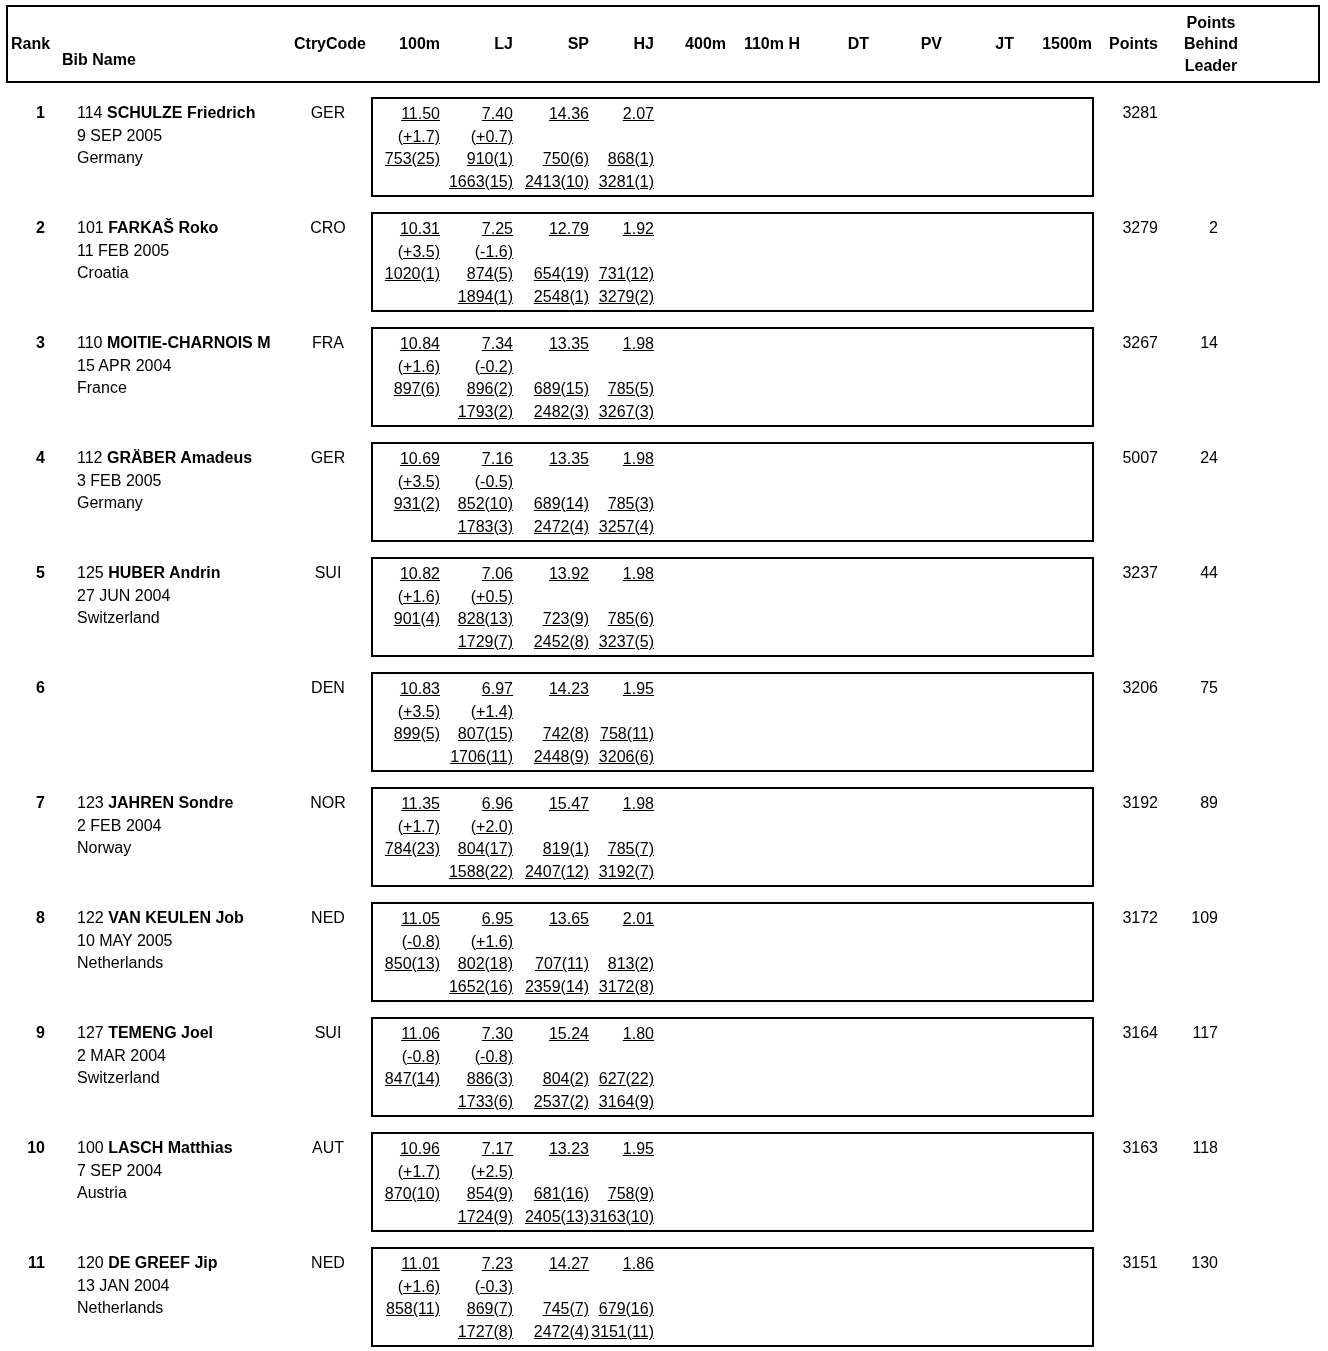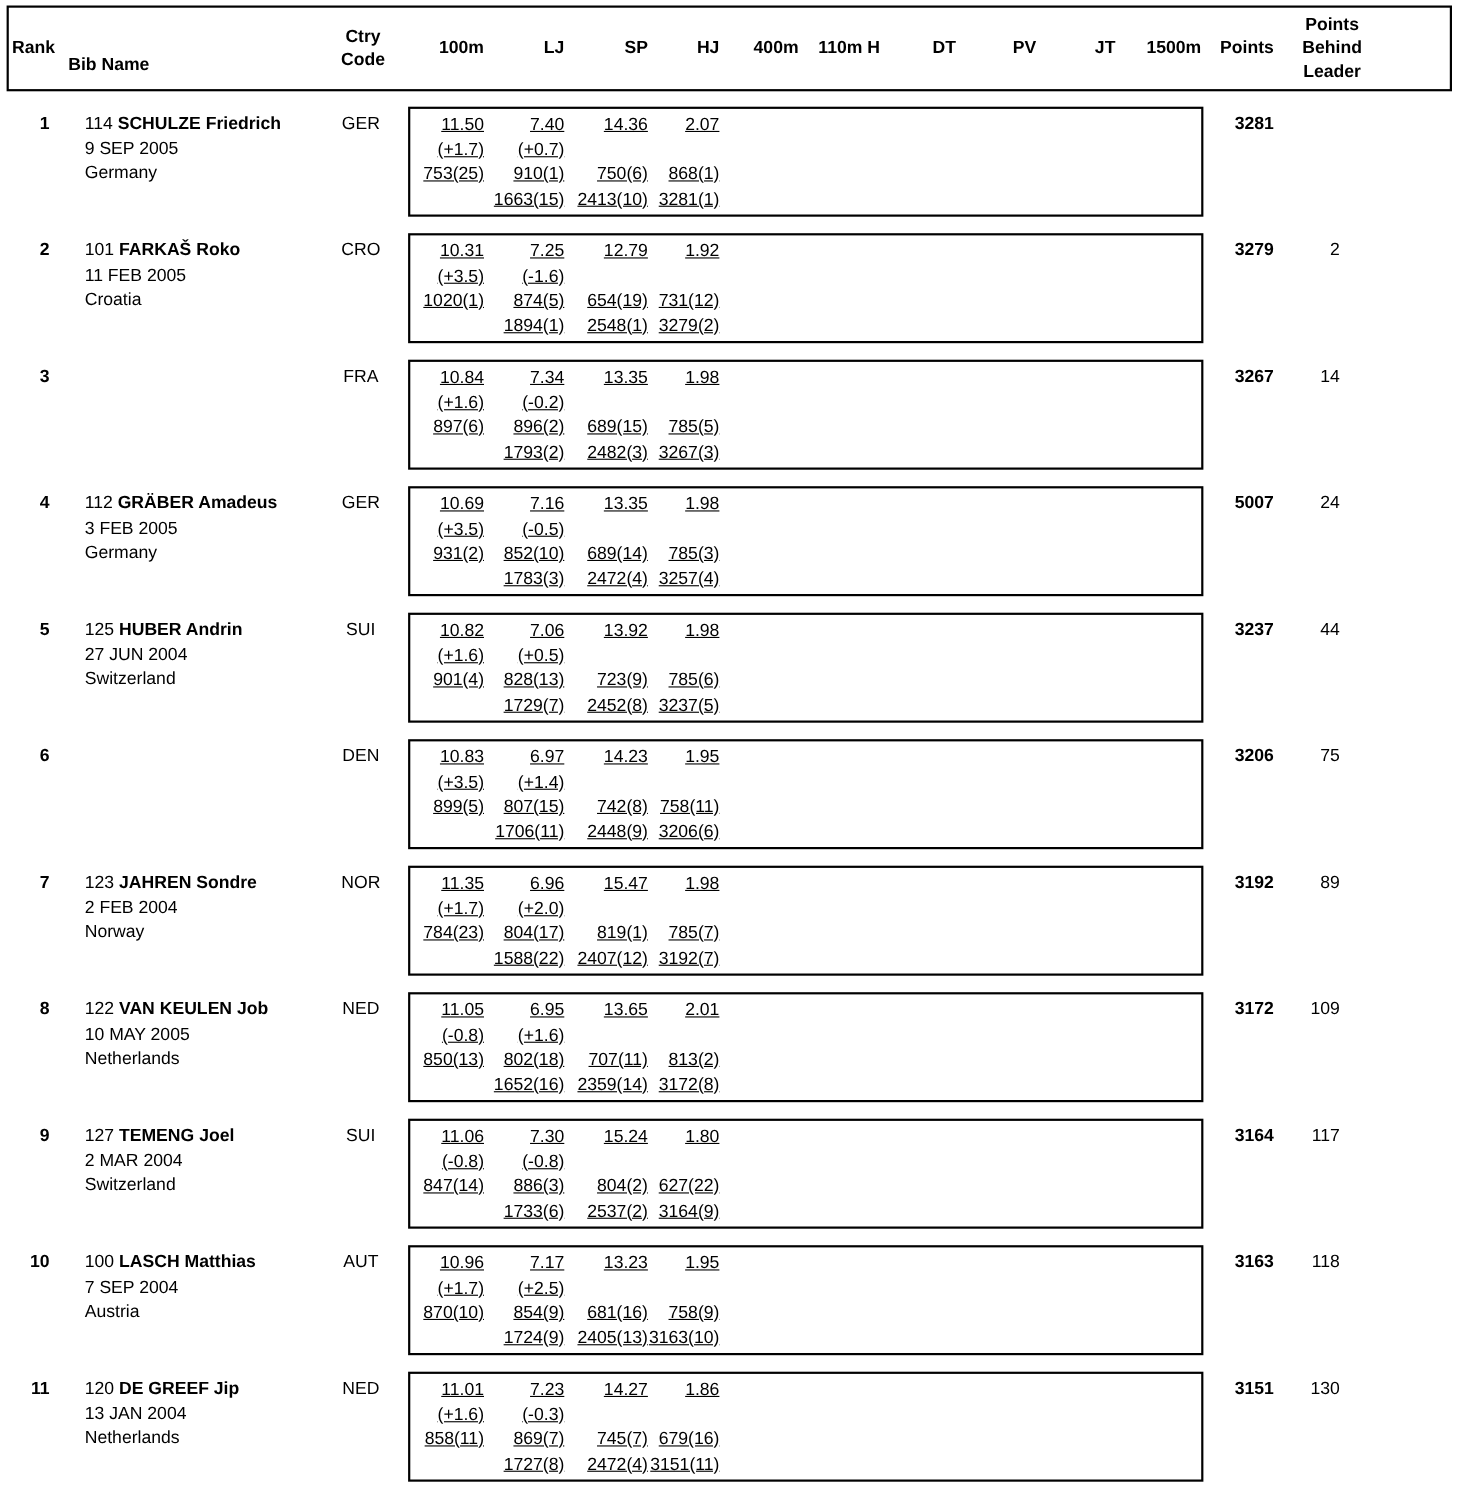--- a/index.html
+++ b/index.html
@@ -13,21 +13,21 @@
   }
   
   .header-box {
     position:absolute; left:6px; top:5px;
     width:1314px; height:78px;
     border:2px solid #000; box-sizing:border-box;
   }
   .h { position:absolute; top:0; height:74px; font-weight:bold; display:flex; align-items:center; }
   .hc-rank    { left:3px;   width:44px; }
   .hc-bibname { left:54px;  width:200px;margin-top:16px; }
-  .hc-ctry    { left:290px; width:64px; flex-direction:column; justify-content:center; line-height:21.5px; text-align:center; }
+  .hc-ctry    { left:290px; width:64px; flex-direction:row; justify-content:center; line-height:21.5px; text-align:center; }
   .events-header {
     left:365px; width:719px;
     display:grid;
     grid-template-columns:67px 73px 76px 65px 72px 74px 69px 73px 72px 78px;
     align-content:center;
   }
   .events-header .ec { font-weight:bold; }
   .hc-points  { left:1090px; width:60px; justify-content:flex-end; text-align:right; }
   .hc-behind  { left:1166px; width:74px; flex-direction:column; justify-content:center; line-height:21.5px; text-align:center; }
   
@@ -50,21 +50,21 @@
     padding-top:4px;
   }
   .eline {
     display:grid;
     grid-template-columns:67px 73px 76px 65px 72px 74px 69px 73px 72px 78px;
     height:22.5px; line-height:22.5px;text-decoration:underline;
   }
   .ec { text-align:right; white-space:nowrap; }
   .points {
     position:absolute; left:1098px; top:5px; width:60px;
-    text-align:right; font-weight:bold; line-height:22.5px;
+    text-align:right; font-weight:normal; line-height:22.5px;
   }
   .behind {
     position:absolute; left:1158px; top:5px; width:60px;
     text-align:right; line-height:22.5px;
   }
 </style>
 </head>
 <body>
 
 <div class="page">
@@ -217,20 +217,25 @@
             <span class="ec"></span>
             <span class="ec"></span>
           </div>
         </div>
         <div class="points">3279</div>
         <div class="behind">2</div>
       </div>
 
       <div class="row">
         <div class="rank">3</div>
+        <div class="athlete">
+          <div><span class="bib">110</span> <span class="aname">MOITIE-CHARNOIS M</span></div>
+          <div>15 APR 2004</div>
+          <div>France</div>
+        </div>
         <div class="code">FRA</div>
         <div class="box">
           <div class="eline">
             <span class="ec">10.84</span>
             <span class="ec">7.34</span>
             <span class="ec">13.35</span>
             <span class="ec">1.98</span>
             <span class="ec"></span>
             <span class="ec"></span>
             <span class="ec"></span>

